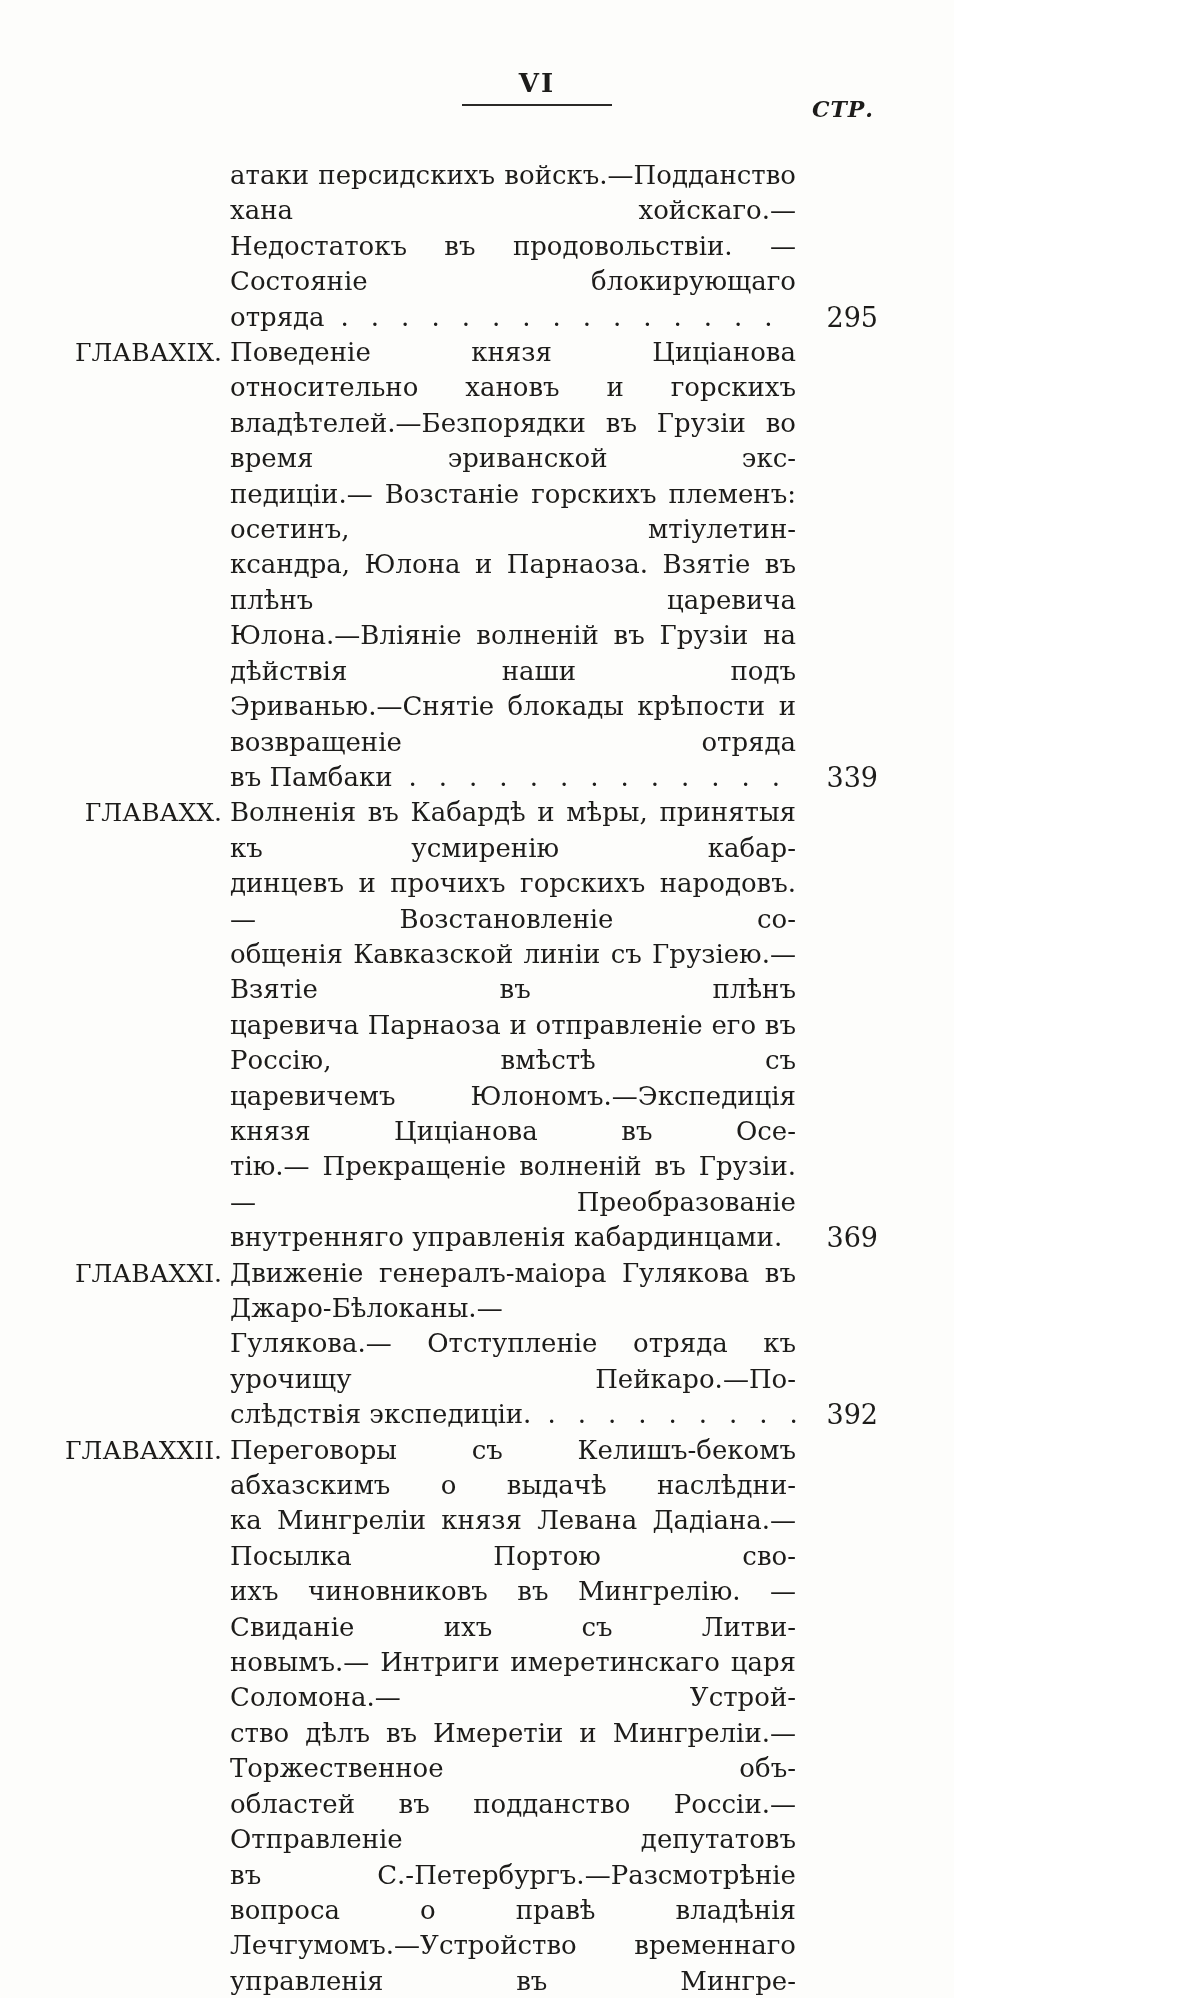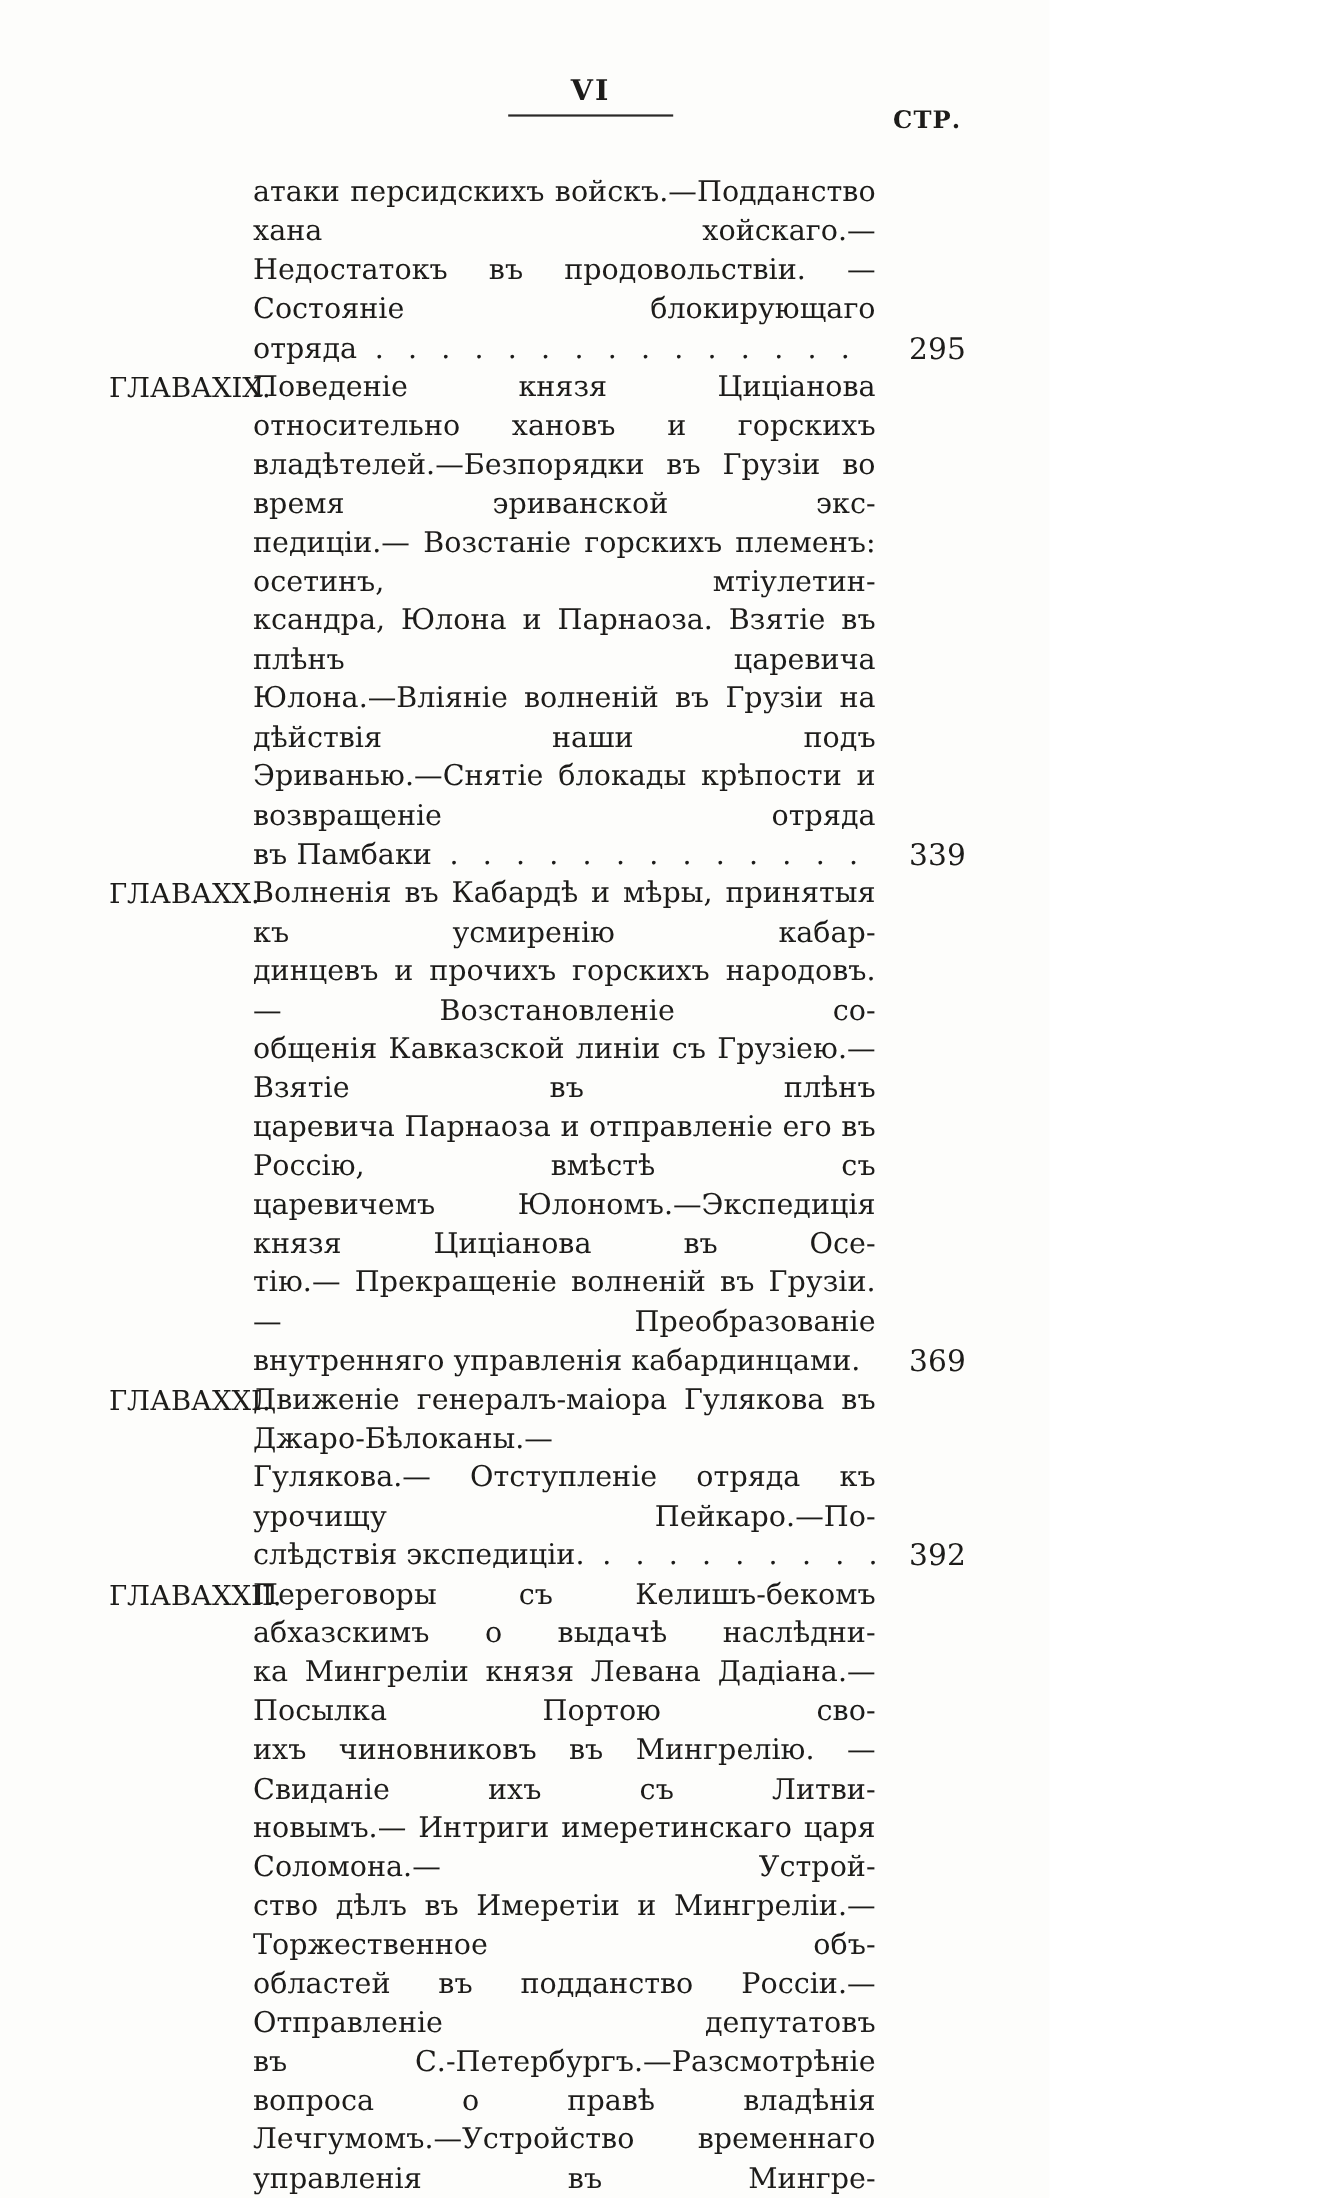--- a/index.html
+++ b/index.html
@@ -30,37 +30,38 @@
     height: 0;
     border-top: 2px solid #2a2927;
   }
   .column-header {
     position: absolute;
     top: 96px;
     right: 80px;
     font-size: 22px;
     font-weight: bold;
     letter-spacing: 1px;
+    font-style: italic;
   }
   .toc {
     position: absolute;
     top: 158px;
     left: 68px;
     right: 76px; 
     font-size: 26px;
     line-height: 35.4px;
   }
   .entry {
     display: grid;
     grid-template-columns: 162px 1fr 82px;
     align-items: start;
   }
   .entry-label {
     display: flex;
-    justify-content: flex-start;
+    justify-content: flex-end;
     padding-right: 8px;
     white-space: nowrap;
     font-size: 25px;
     margin-left: 31px;
   }
   .entry-body { min-width: 0; }
   .line {
     text-align: justify;
     text-align-last: justify;
     white-space: normal;

